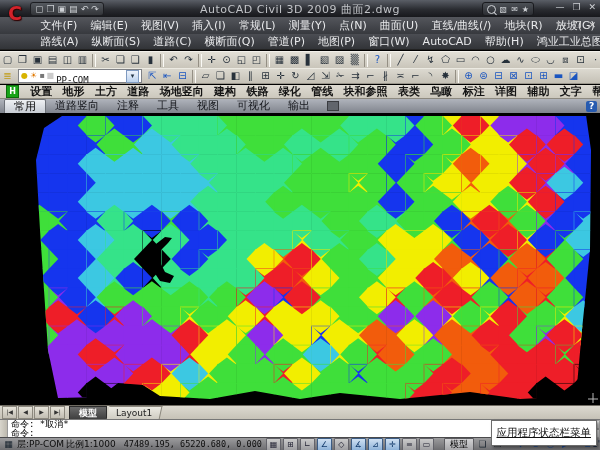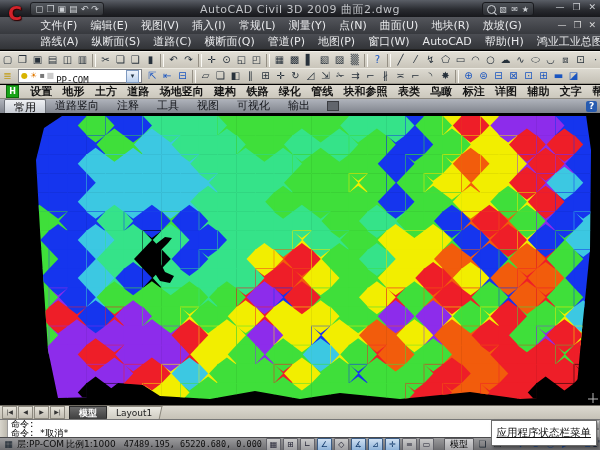--- a/index.html
+++ b/index.html
@@ -49,21 +49,21 @@
   
   #hongye{top:85px;height:14px;background:linear-gradient(#dedbd2,#ccc8bd);border-bottom:1px solid #8e8a80;padding-left:4px;}
   #hy-icon{width:11px;height:11px;background:#17a317;border:1px solid #0c6b0c;color:#fff;font-size:8px;font-weight:bold;
            line-height:11px;text-align:center;margin:0 6px 0 2px;flex:none;}
   .hyitem{color:#141414;font-size:11px;padding:0 5.2px;white-space:nowrap;font-weight:bold;}
 
   
   #ribbon{top:99px;height:14px;background:linear-gradient(#b0b4bc,#80848d);padding-left:4px;}
   .rtab{color:#15171c;font-size:11px;padding:0 9px;height:14px;line-height:14px;}
   .rtab.active{background:linear-gradient(#eff1f4,#c4c9d1);border:1px solid #6d7178;border-bottom:none;
-               border-radius:2px 2px 0 0;color:#000;font-family:Liberation Serif, serif;}
+               border-radius:2px 2px 0 0;color:#000;}
   #panel-toggle{width:10px;height:8px;border:1px solid #3a3c40;background:#61656c;margin-left:8px;}
   #ribbon-help{position:absolute;right:3px;width:11px;height:11px;border-radius:2px;background:#275bb0;color:#fff;
                font-size:9px;line-height:11px;text-align:center;font-weight:bold;}
 
   
   #drawing{position:absolute;top:113px;left:0;width:600px;height:292px;background:#000;}
 
   
   #tabbar{top:405px;height:14px;background:linear-gradient(#dcd9d0,#c6c2b7);border-top:1px solid #6f6b62;padding-left:2px;gap:1px;}
   .navbtn{width:13px;height:11px;background:linear-gradient(#e6e3da,#c2beb3);border:1px solid #8c887e;
@@ -131,20 +131,21 @@
 
   <div id="menurow1" class="row">
       <span class="mitem">文件(F)</span>
       <span class="mitem">编辑(E)</span>
       <span class="mitem">视图(V)</span>
       <span class="mitem">插入(I)</span>
       <span class="mitem">常规(L)</span>
       <span class="mitem">测量(Y)</span>
       <span class="mitem">点(N)</span>
       <span class="mitem">曲面(U)</span>
+      <span class="mitem">直线/曲线(/)</span>
       <span class="mitem">地块(R)</span>
       <span class="mitem">放坡(G)</span>
     </div>
   <div id="win-doc">
       <span>—</span>
       <span>❐</span>
       <span>✕</span>
     </div>
   <div id="menurow2" class="row">
       <span class="mitem">路线(A)</span>
@@ -1220,22 +1221,22 @@
       <span class="navbtn">◀</span>
       <span class="navbtn">▶</span>
       <span class="navbtn">▶|</span>
       <span id="tab-model">模型</span>
       <span id="tab-layout1"><span>Layout1</span></span>
     </div>
 
   <div id="cmd" class="row">
     <div id="cmd-grip"></div>
     <div style="width:100%">
+      <div class="cmdline">命令: *取消*</div>
       <div class="cmdline">命令:</div>
-      <div class="cmdline">命令: *取消*</div>
     </div>
     <div id="cmd-scroll">
       <div>▲</div>
       <div>▼</div>
     </div>
   </div>
 
   <div id="tooltip">应用程序状态栏菜单</div>
 
   <div id="status" class="row">

